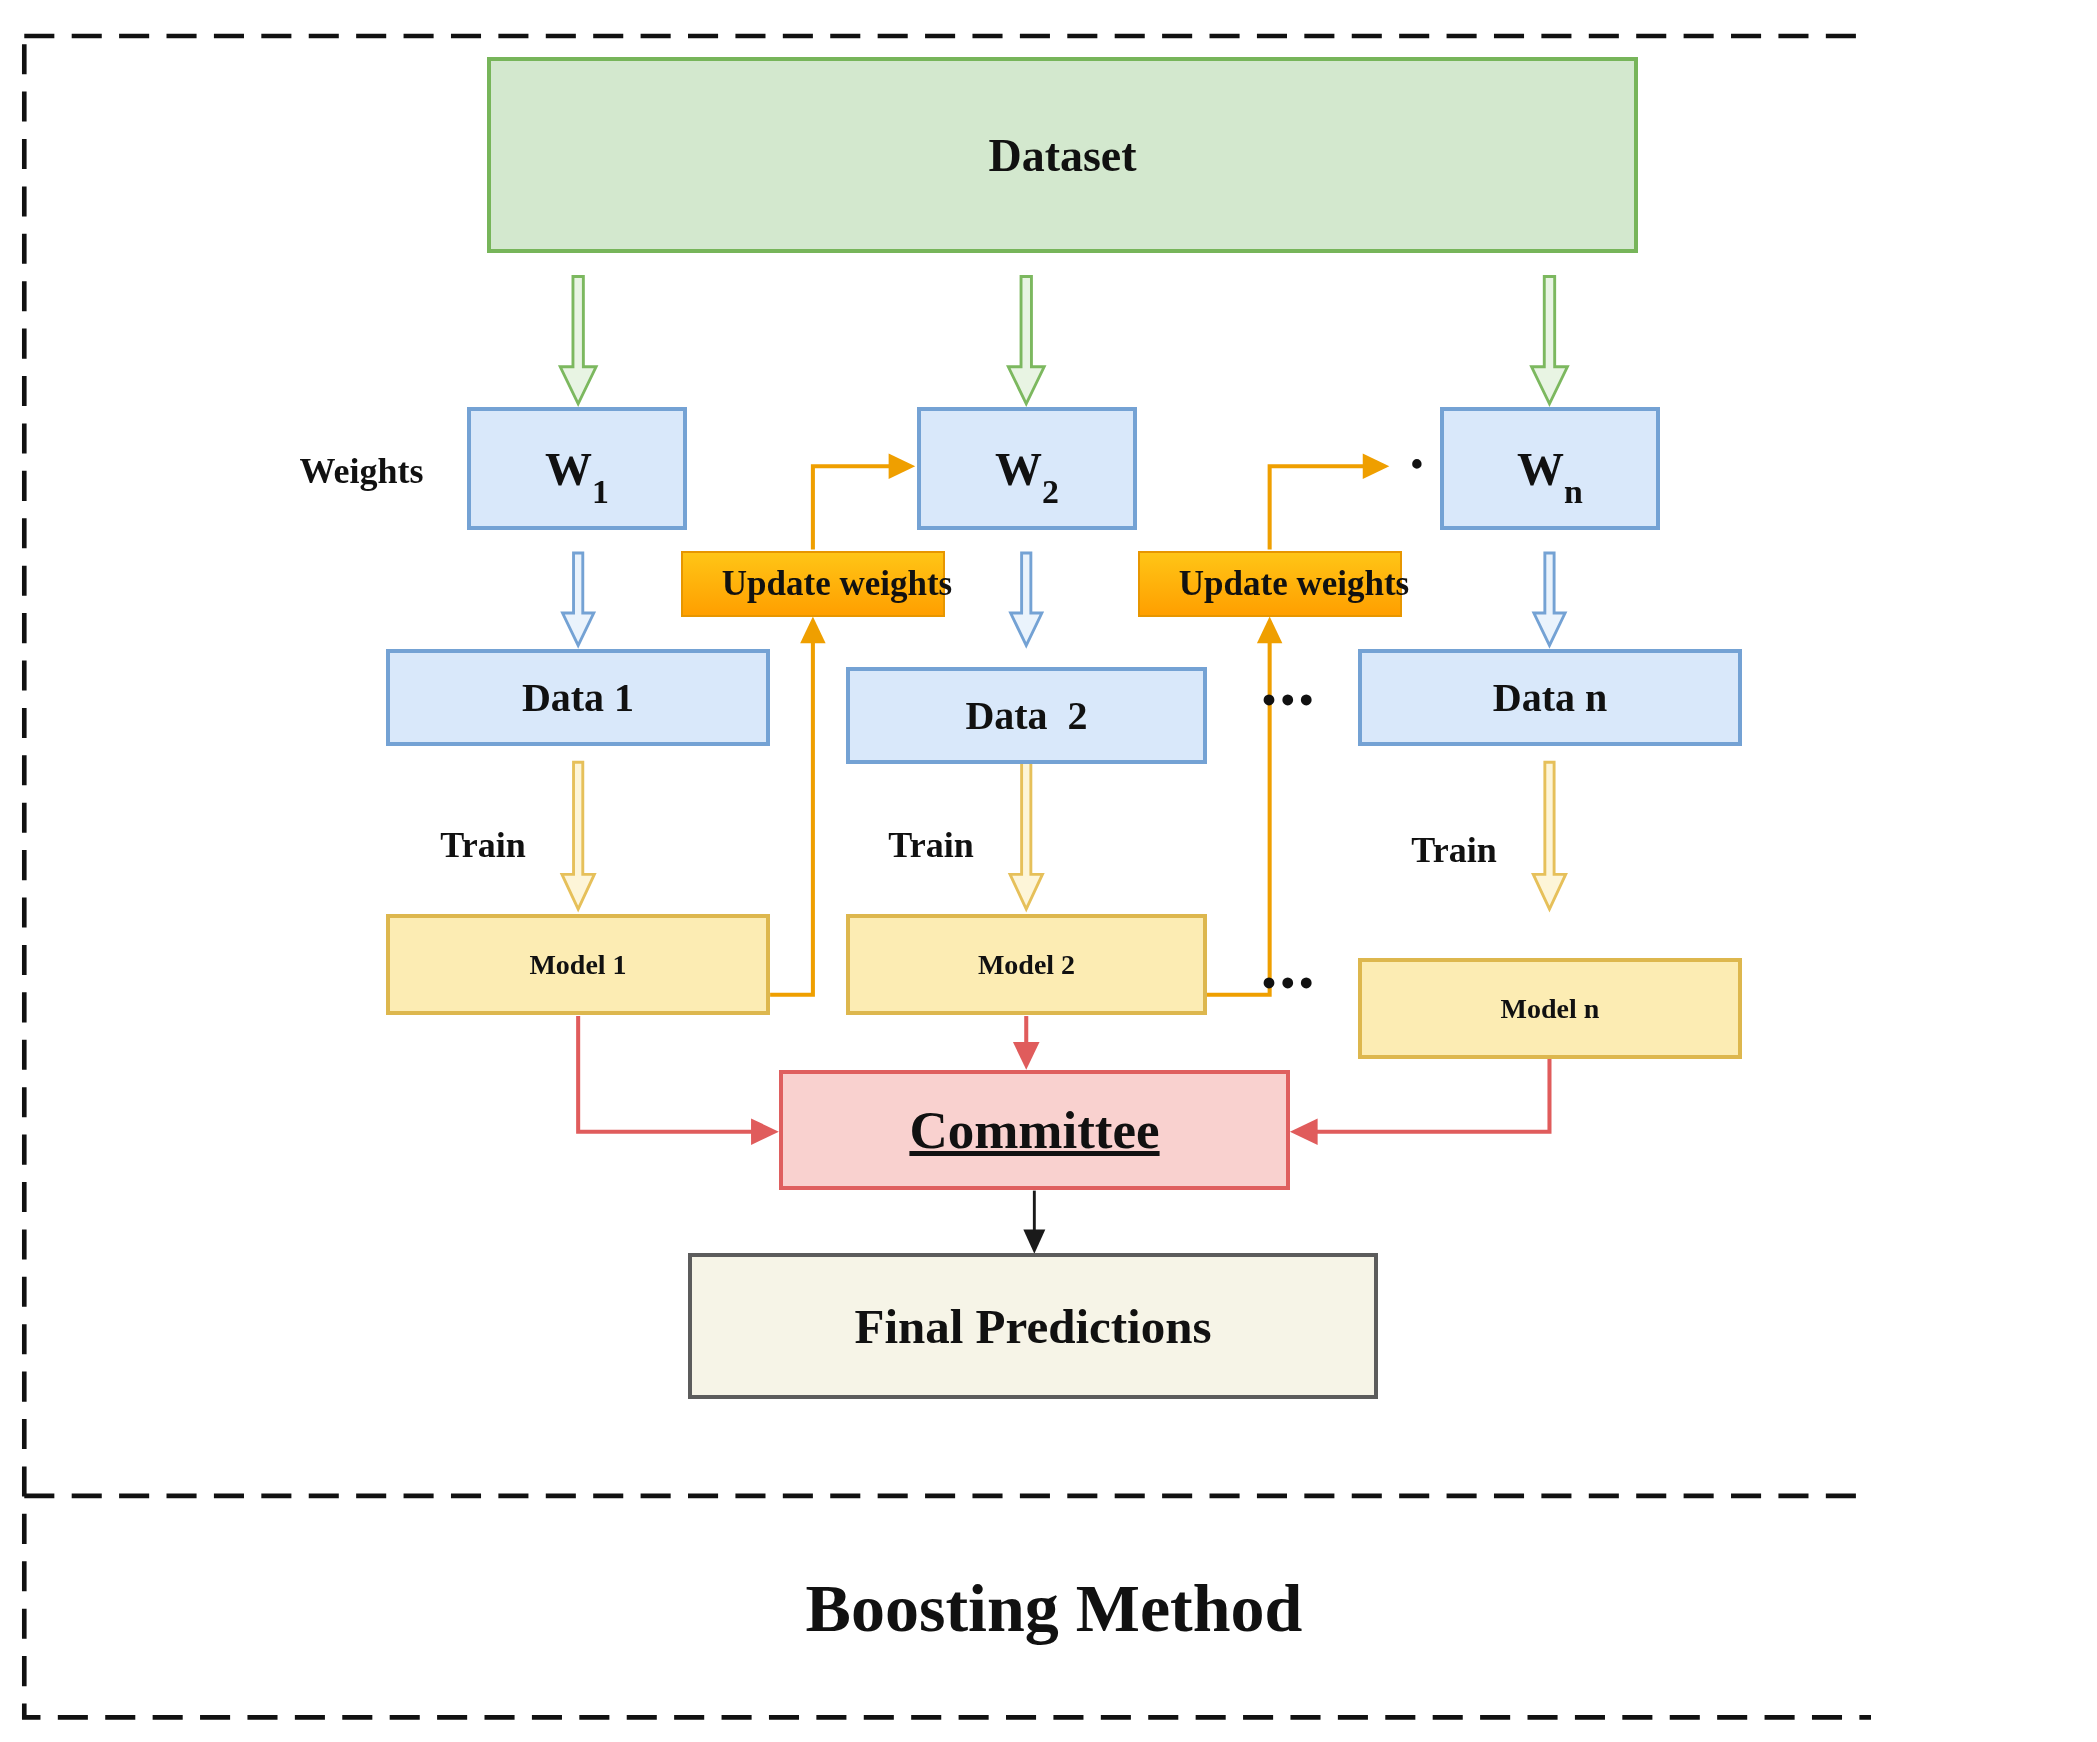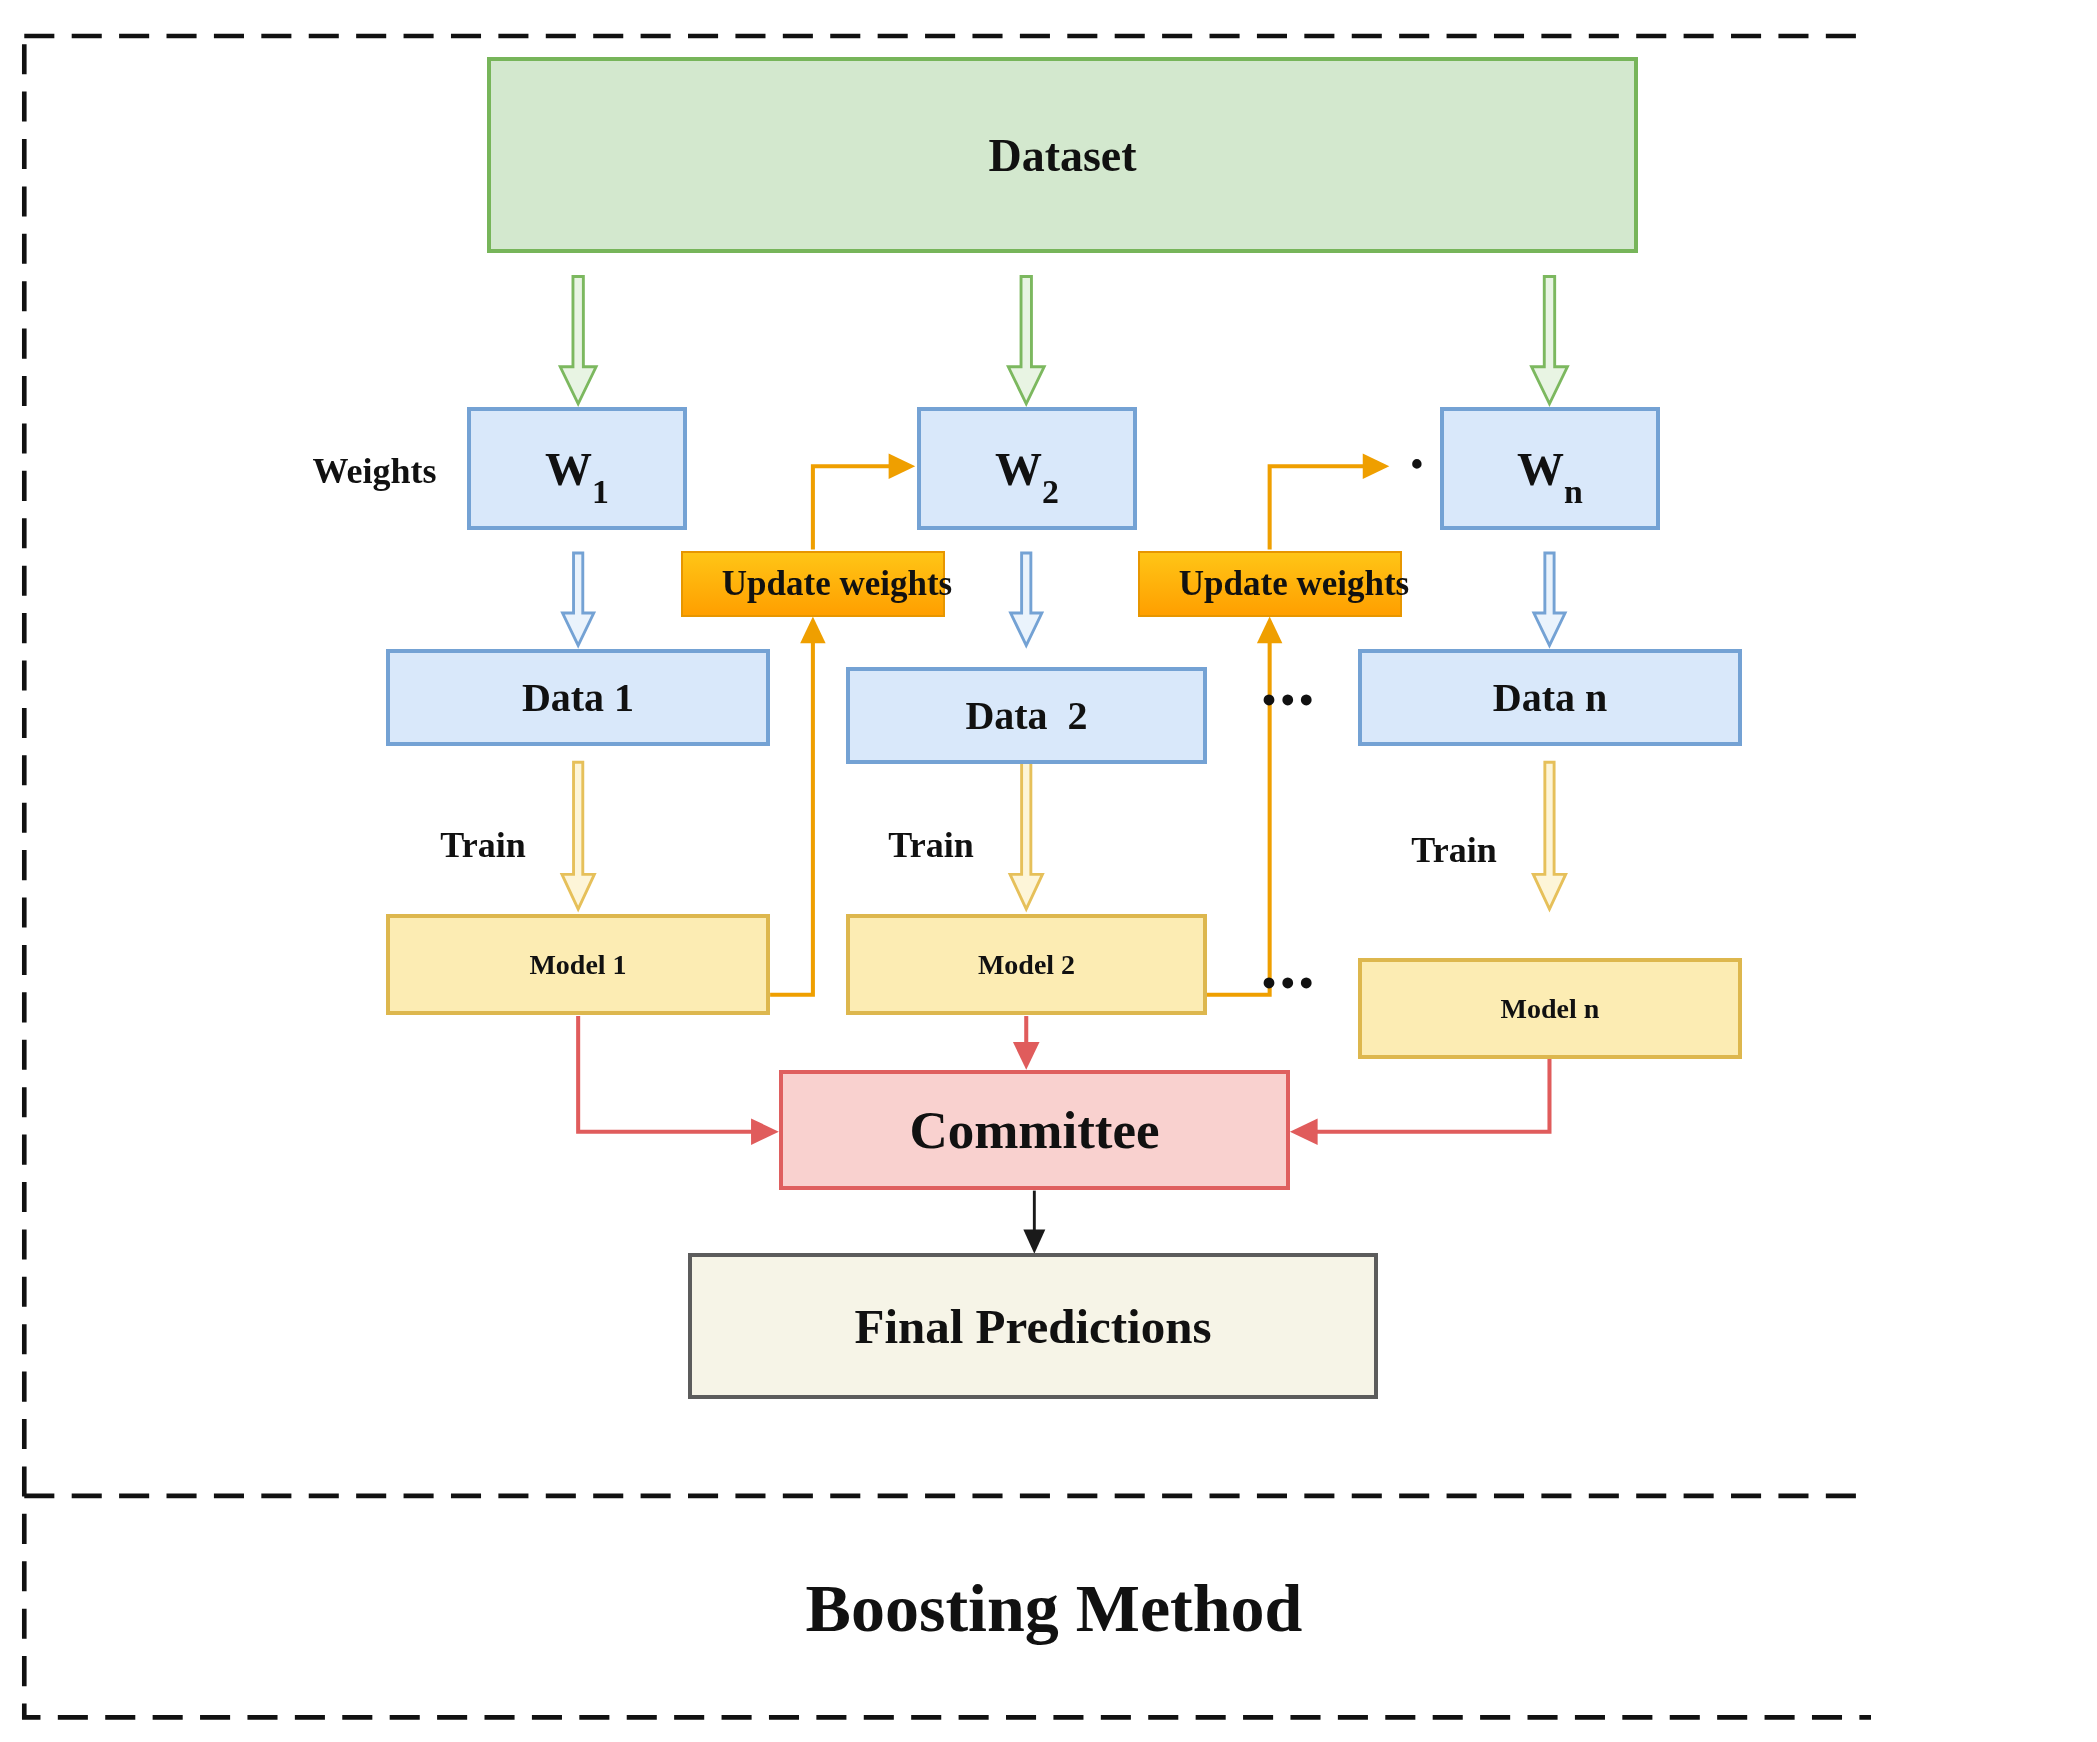--- a/index.html
+++ b/index.html
@@ -92,21 +92,21 @@
     <path class="head-red" d="M 2231 1957 L 2279 1934 L 2279 1980 Z"></path>
 
     <polyline class="line-black" points="1789,2059 1789,2148"></polyline>
     <path class="head-black" d="M 1789 2168 L 1808 2126 L 1770 2126 Z"></path>
   </svg>
 
   <div class="box dataset-box" style="left:487px; top:57px; width:1151px; height:196px;">
     <span>Dataset</span>
   </div>
 
-  <div class="floating-label" style="left:279px; top:448px; width:191px; height:46px;">Weights</div>
+  <div class="floating-label" style="left:266px; top:448px; width:191px; height:46px;">Weights</div>
 
   <div class="box blue-box w-box" style="left:467px; top:407px; width:220px; height:123px;">
     <span>W</span><span class="wsub">1</span>
   </div>
   <div class="box blue-box w-box" style="left:917px; top:407px; width:220px; height:123px;">
     <span>W</span><span class="wsub">2</span>
   </div>
   <div class="box blue-box w-box" style="left:1440px; top:407px; width:220px; height:123px;">
     <span>W</span><span class="wsub">n</span>
   </div>
@@ -141,21 +141,21 @@
   </div>
   <div class="box model-box" style="left:846px; top:914px; width:361px; height:101px;">
     <span>Model 2</span>
   </div>
   <div class="box model-box" style="left:1358px; top:914px; width:384px; height:101px;margin-top:44px;">
     <span>Model n</span>
   </div>
 
   <div class="ellipsis" style="left:1238px; top:954px; width:104px; height:58px;">•••</div>
 
-  <div class="box committee-box" style="left:779px; top:1070px; width:511px; height:120px;">
+  <div class="box committee-box" style="left:779px; top:1070px; width:511px; height:120px;text-decoration:underline;">
     <span>Committee</span>
   </div>
 
   <div class="box final-box" style="left:688px; top:1253px; width:690px; height:146px;">
     <span>Final Predictions</span>
   </div>
 
   <div class="caption">Boosting Method</div>
 
 </div>

